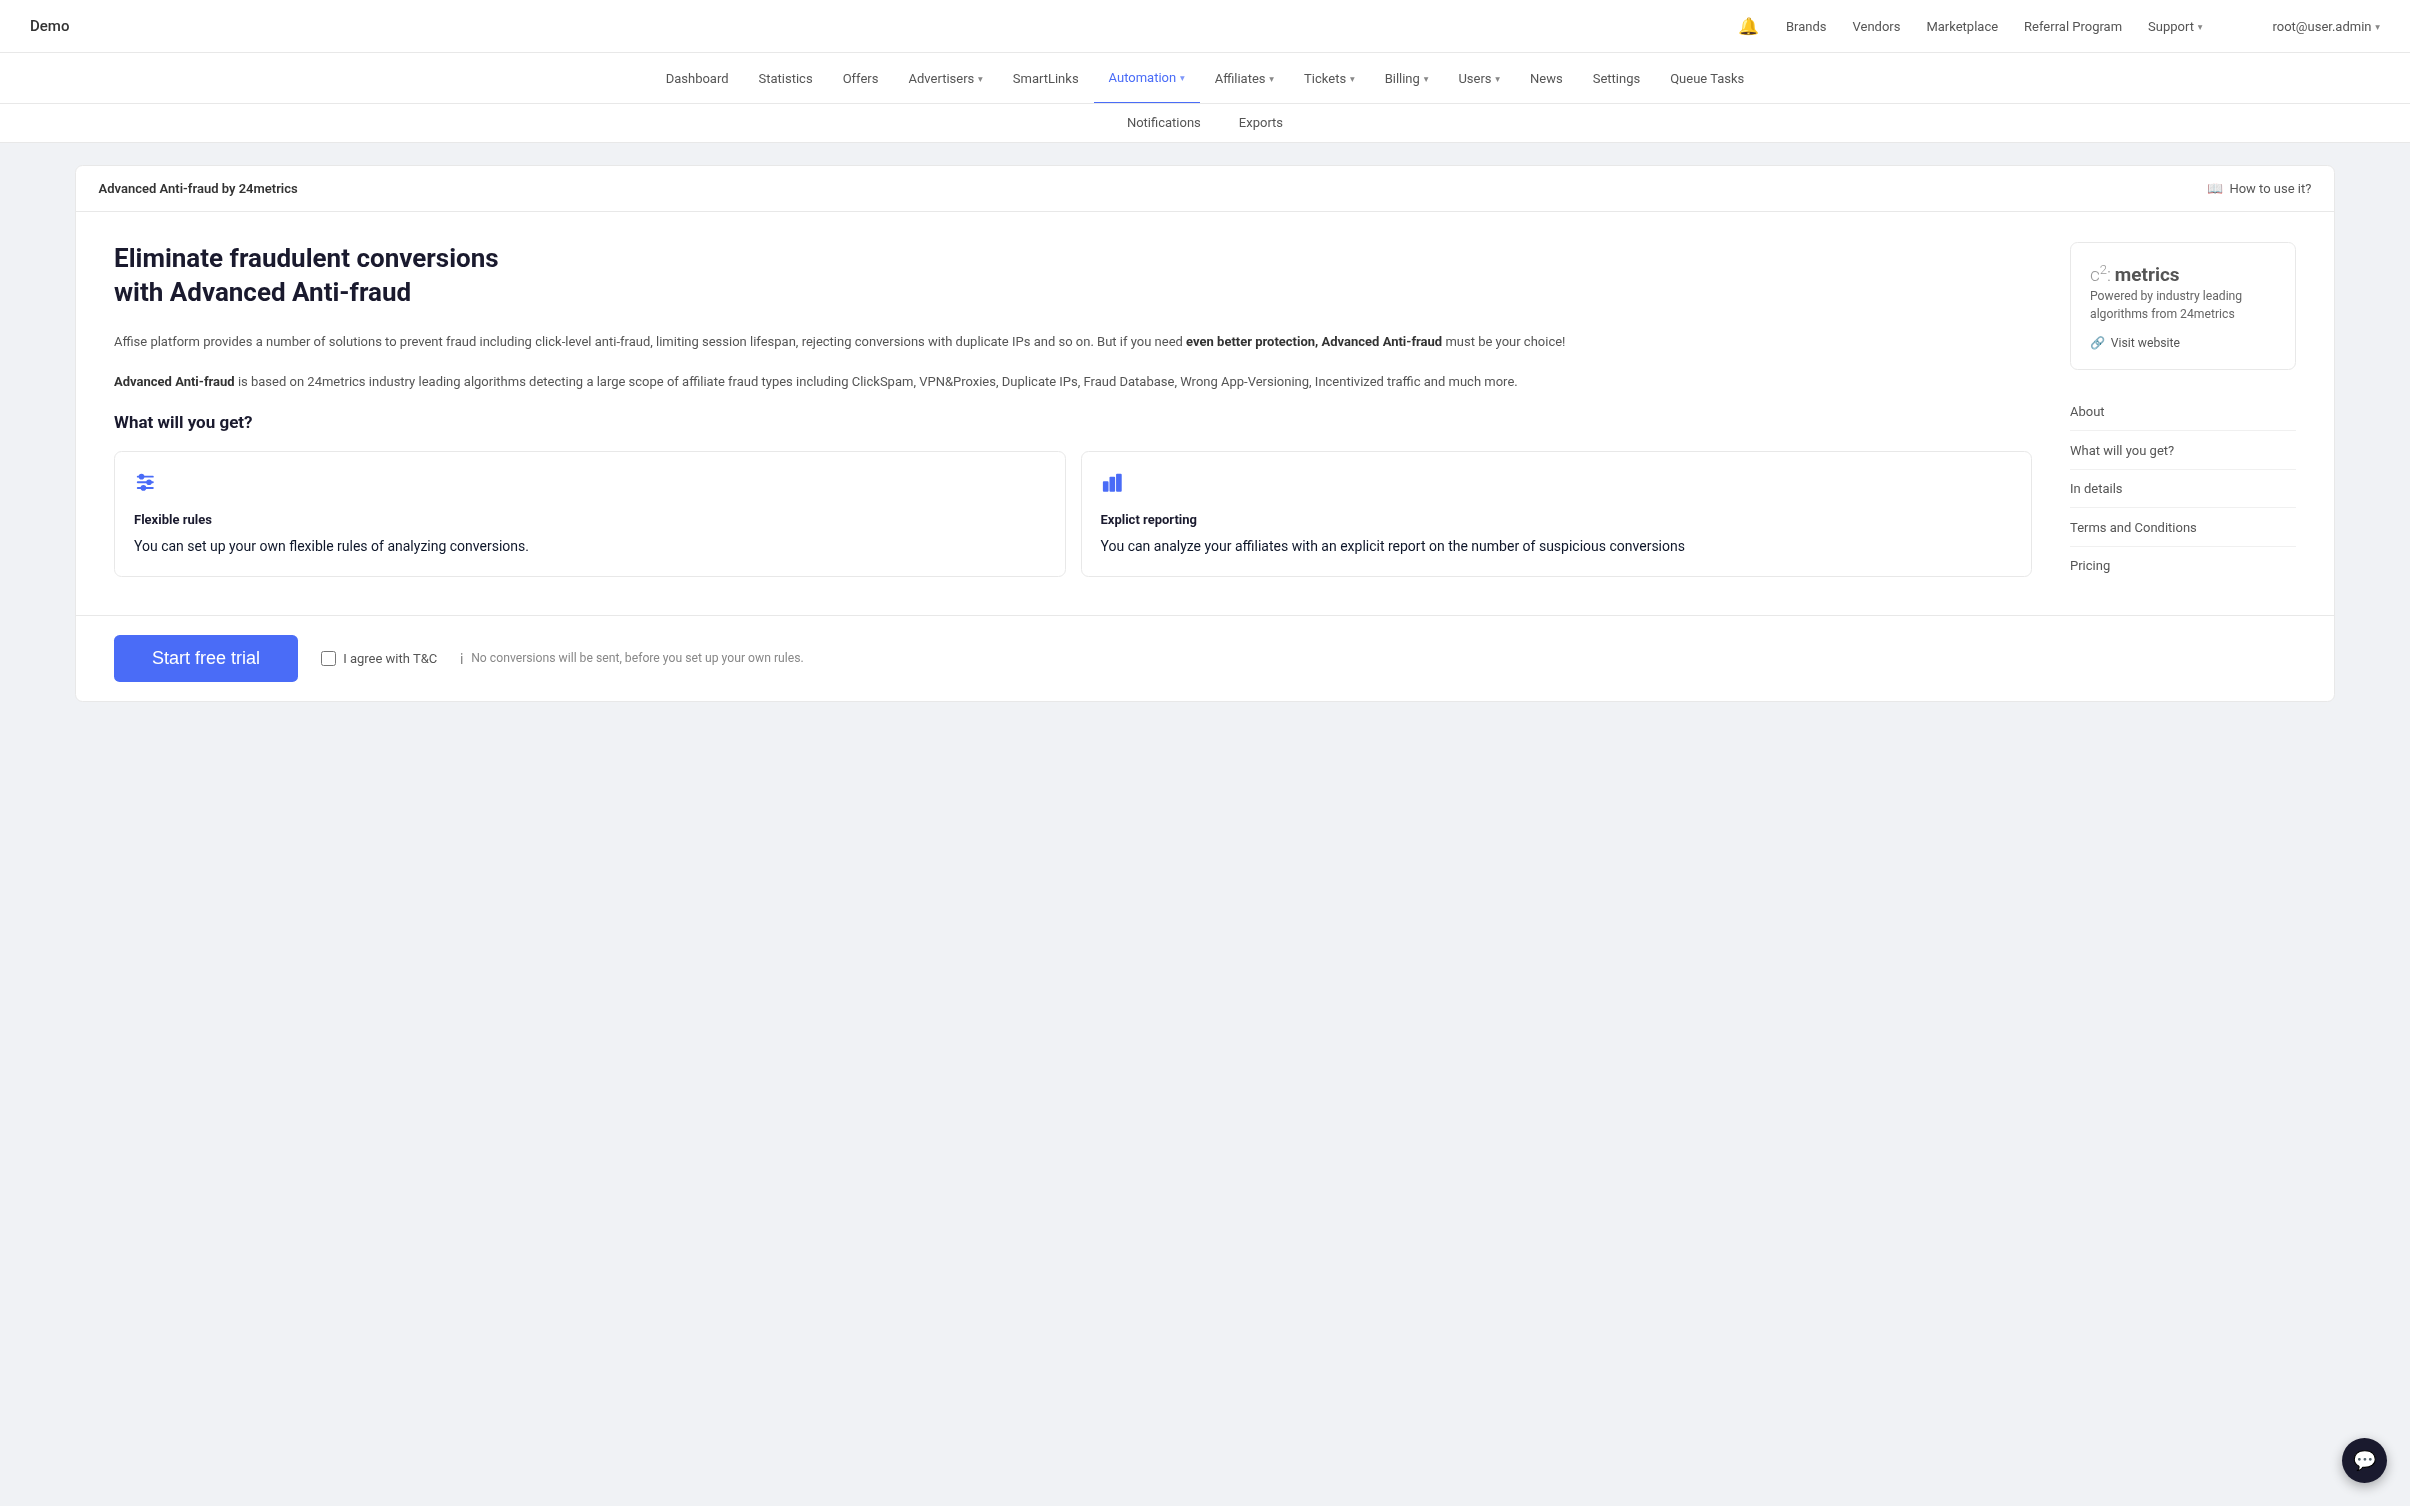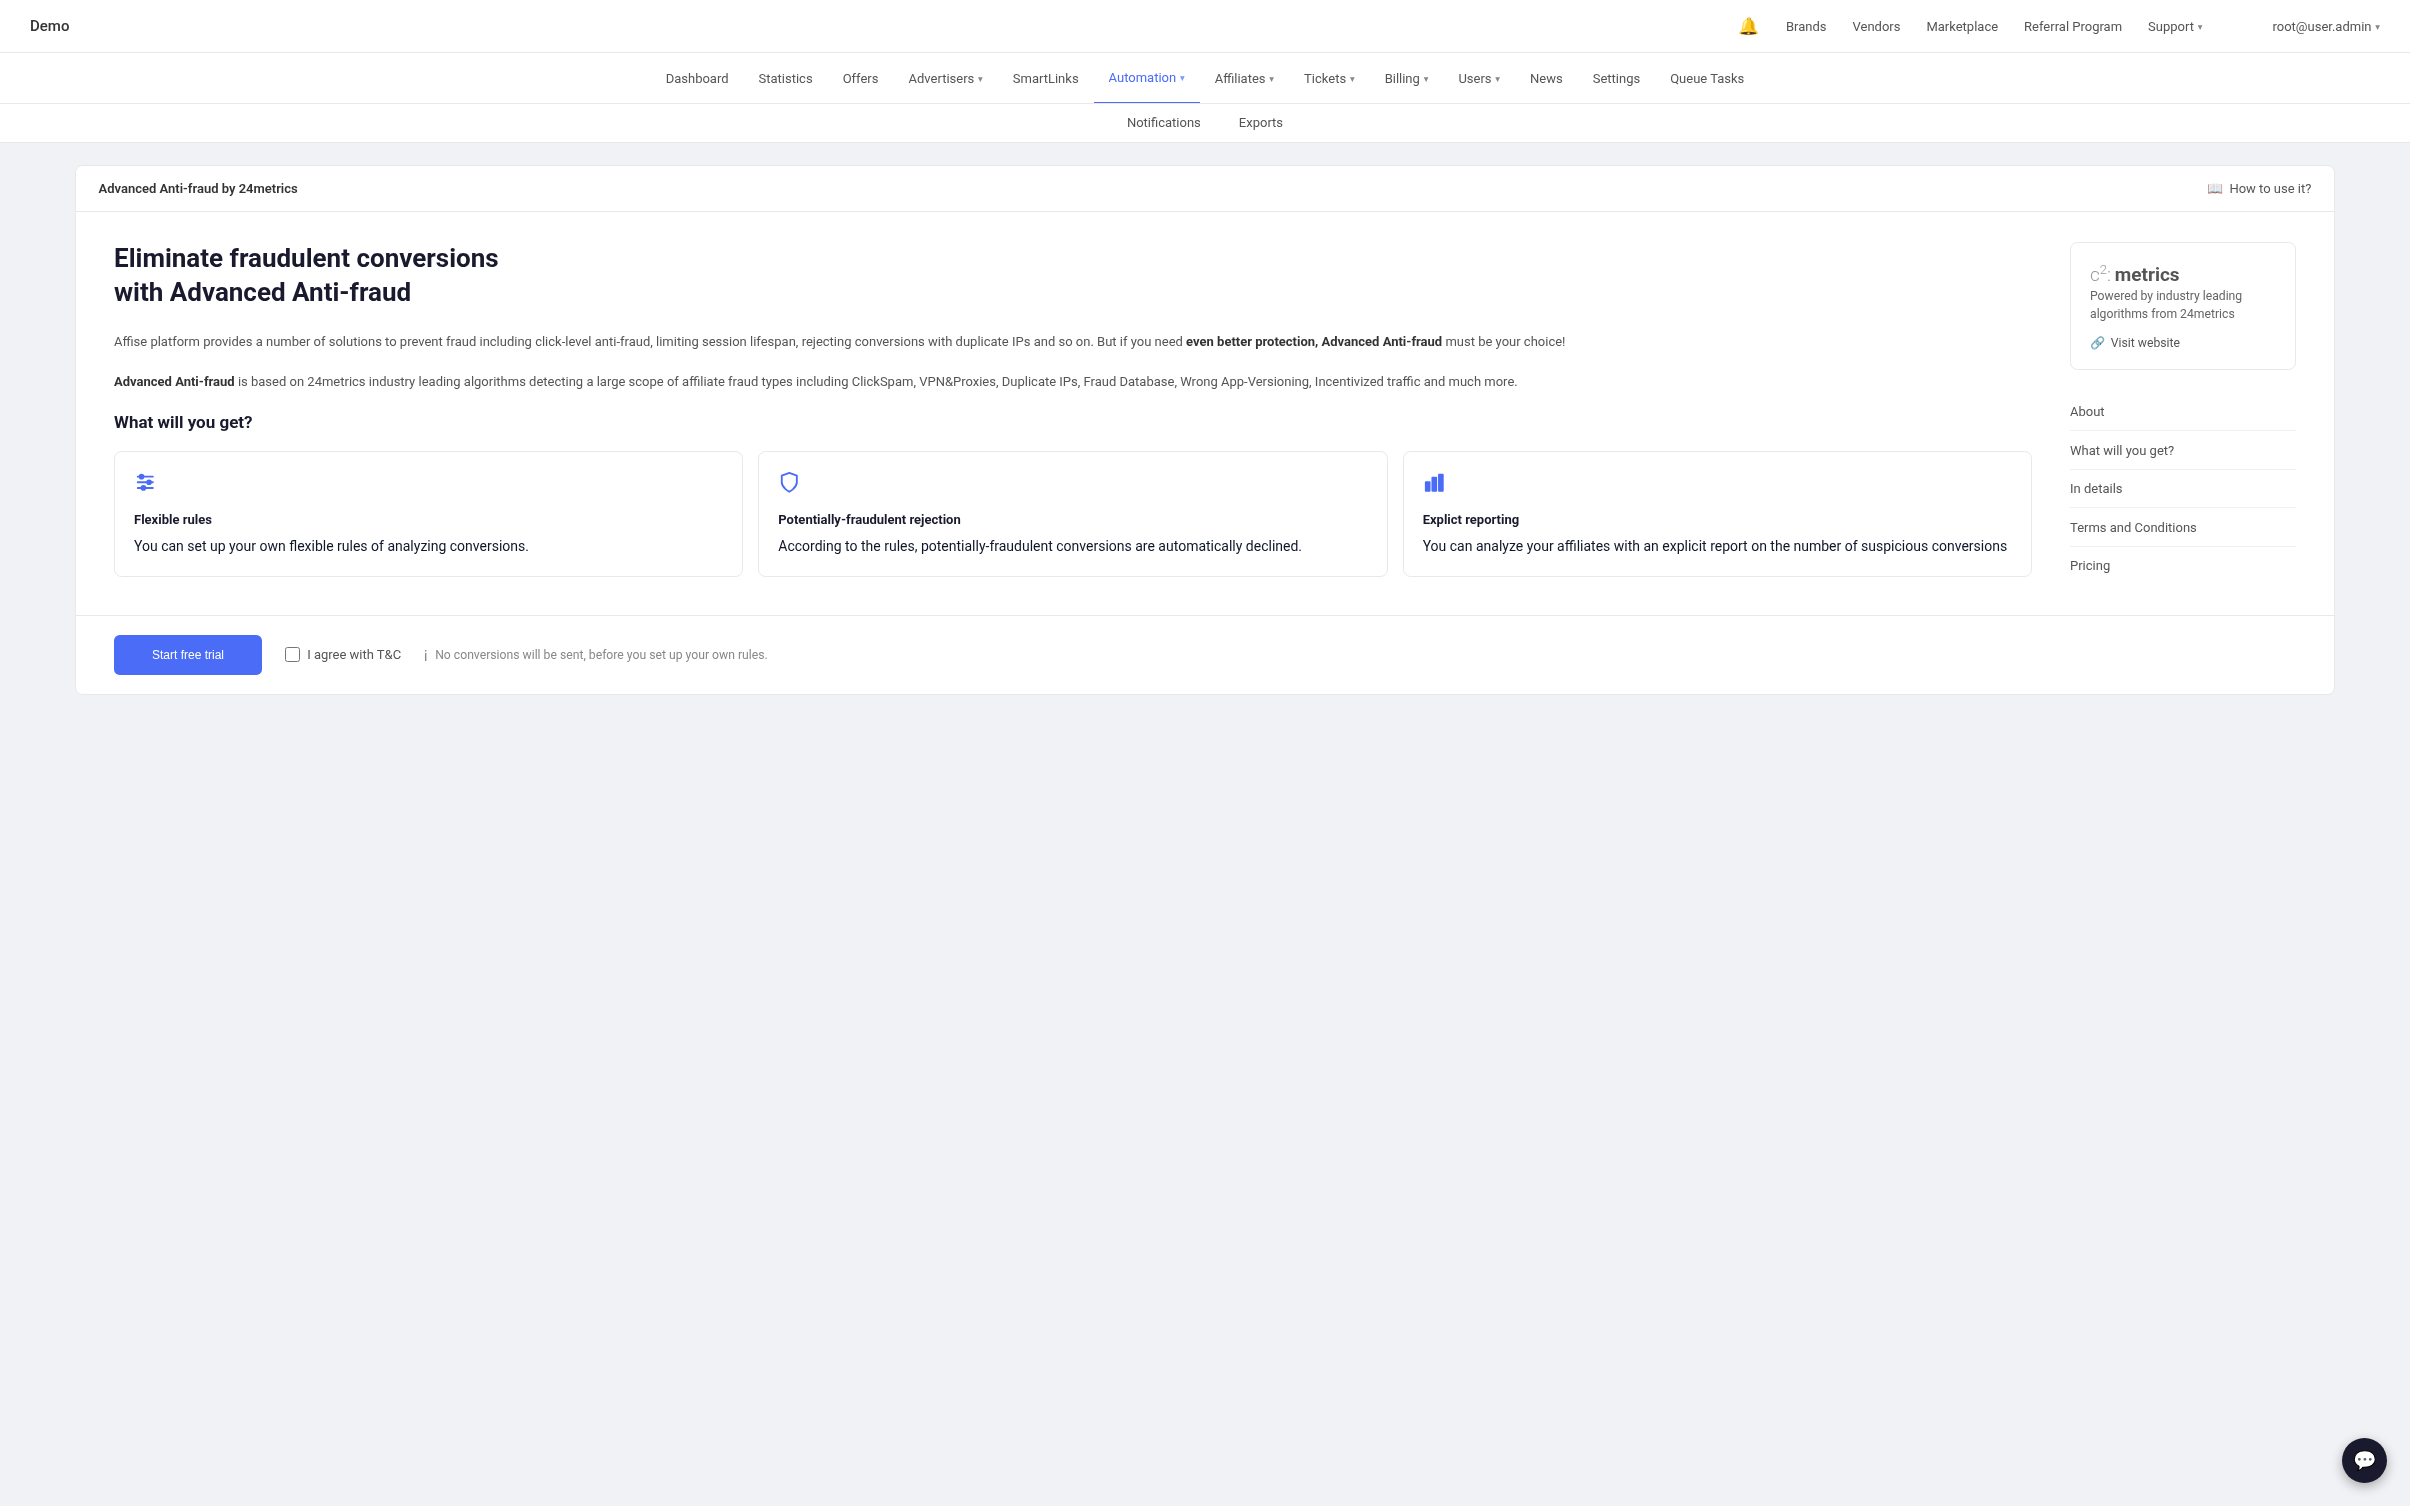--- a/index.html
+++ b/index.html
@@ -158,21 +158,21 @@
       align-items: center;
       gap: 22.6px;
     }
 
     .start-trial-btn {
       background: #4a6cf7;
       color: #fff;
       border: none;
       border-radius: 5.6px;
       padding: 13px 38px;
-      font-size: 12px;
+      font-size: 18px;
       font-weight: 500;
       cursor: pointer;
       white-space: nowrap;
     }
 
     .agree-checkbox { display: flex; align-items: center; gap: 7.5px; font-size: 13px; color: #555; cursor: pointer; }
     .agree-checkbox input { width: 15px; height: 15px; cursor: pointer; }
 
     .info-note { display: flex; align-items: center; gap: 7.5px; font-size: 12.2px; color: #888; }
     .info-circle { font-size: 15px; color: #888; }
@@ -301,29 +301,20 @@
                 <line x1="4" y1="18" x2="20" y2="18"></line>
                 <circle cx="8" cy="6" r="2" fill="#4a6cf7" stroke="#4a6cf7"></circle>
                 <circle cx="16" cy="12" r="2" fill="#4a6cf7" stroke="#4a6cf7"></circle>
                 <circle cx="10" cy="18" r="2" fill="#4a6cf7" stroke="#4a6cf7"></circle>
               </svg>
             </div>
             <div class="feature-title">Flexible rules</div>
             <div class="feature-desc">You can set up your own flexible rules of analyzing conversions.</div>
           </div>
 
-          <div class="feature-card">
-            <div class="feature-icon">
-              <svg width="22.6" height="22.6" viewBox="0 0 24 24" fill="none" stroke="#4a6cf7" stroke-width="2" stroke-linecap="round" stroke-linejoin="round">
-                <path d="M12 22s8-4 8-10V5l-8-3-8 3v7c0 6 8 10 8 10z"></path>
-              </svg>
-            </div>
-            <div class="feature-title">Potentially-fraudulent rejection</div>
-            <div class="feature-desc">According to the rules, potentially-fraudulent conversions are automatically declined.</div>
-          </div>
 
           <div class="feature-card">
             <div class="feature-icon">
               <svg width="22.6" height="22.6" viewBox="0 0 24 24" fill="none" stroke="#4a6cf7" stroke-width="2" stroke-linecap="round" stroke-linejoin="round">
                 <rect x="3" y="12" width="4" height="9" fill="#4a6cf7" stroke="#4a6cf7"></rect>
                 <rect x="10" y="7" width="4" height="14" fill="#4a6cf7" stroke="#4a6cf7"></rect>
                 <rect x="17" y="4" width="4" height="17" fill="#4a6cf7" stroke="#4a6cf7"></rect>
               </svg>
             </div>
             <div class="feature-title">Explict reporting</div>

